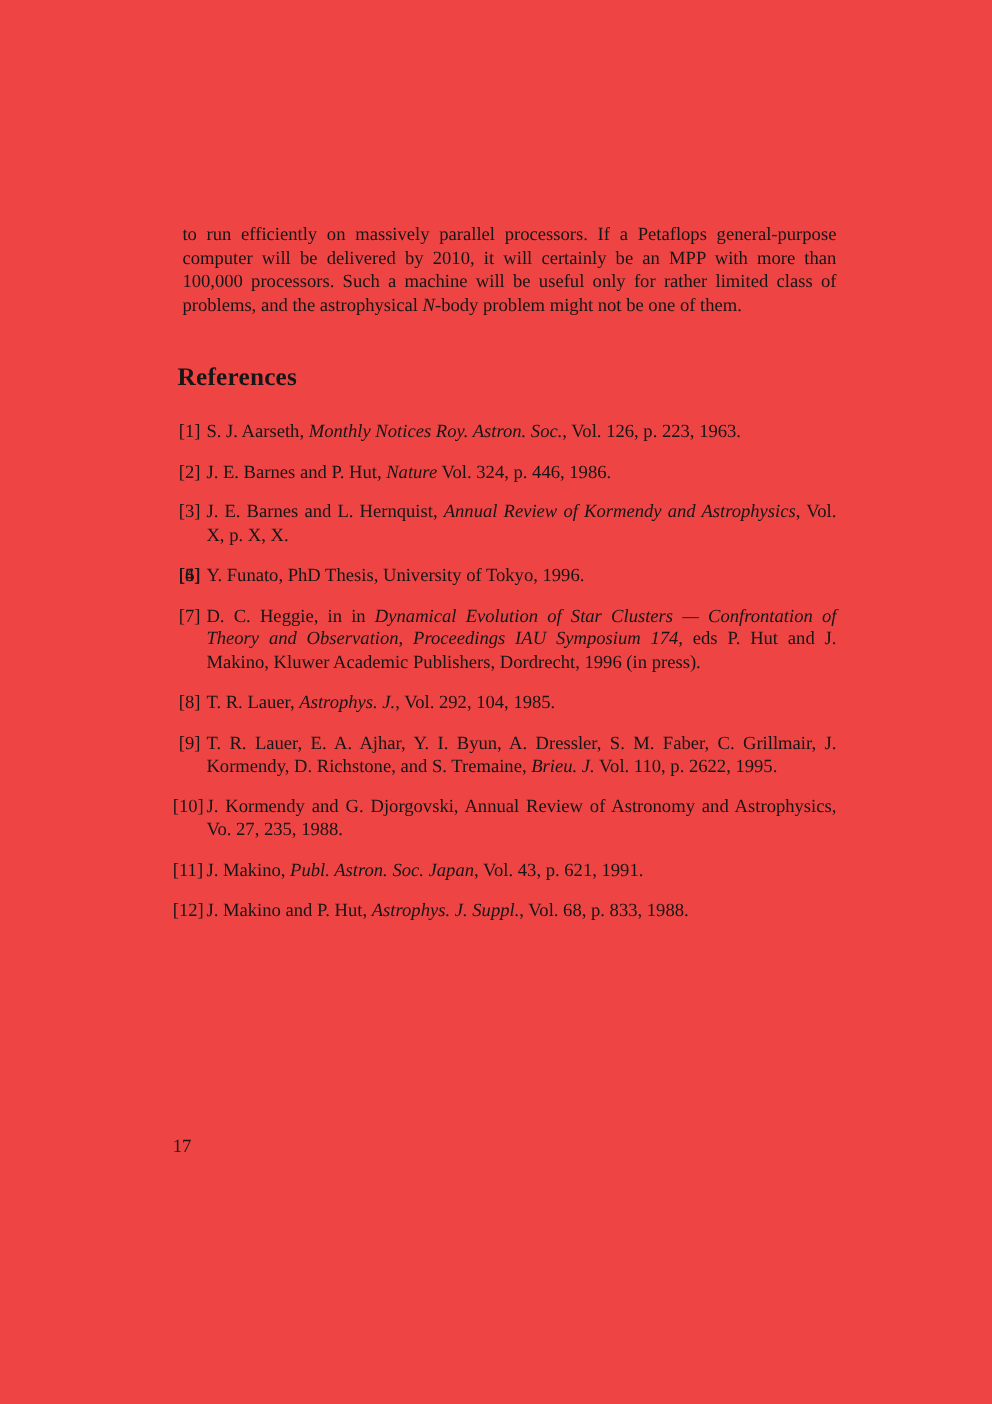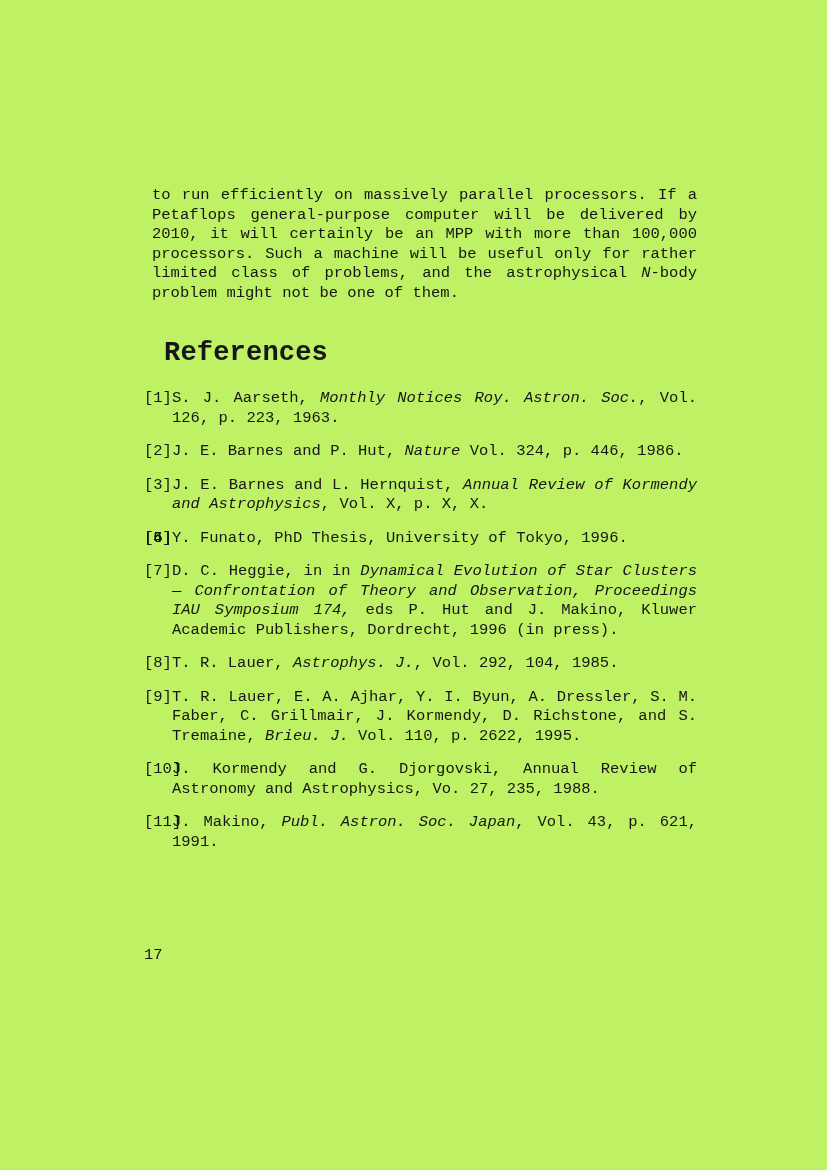--- a/index.html
+++ b/index.html
@@ -4,43 +4,43 @@
 <style>
   html, body {
     margin: 0;
     padding: 0;
     background: #ffffff;
   }
   .page {
     position: relative;
     width: 827px;
     height: 1170px;
-    background: #bef264;
+    background: #ef4444;
     color: #161616;
-    font-family: Liberation Mono, monospace;
+    font-family: Liberation Serif, serif;
     font-size: 15.5px;
     line-height: 19.5px;
     overflow: hidden;
   }
   .content {
     position: absolute;
     left: 144px;
     top: 186px;
     width: 553px;
   }
   .para {
     margin: 0 0 0 8px;
     width: 545px;
     text-align: justify;
   }
   .refs-heading {
-    font-size: 27px;
+    font-size: 21px;
     line-height: 26px;
     font-weight: bold;
-    margin: 37px 0 23px 20px;
+    margin: 37px 0 23px 4px;
     letter-spacing: 0.2px;
   }
   .refs {
     width: 553px;
   }
   .ref {
     position: relative;
     padding-left: 28px;
     margin-bottom: 14px;
     text-align: justify;
@@ -74,16 +74,17 @@
         <div class="ref"><span class="ref-label">[2]</span><span><span>J. E. Barnes and P. Hut, </span><i>Nature</i><span> Vol. 324, p. 446, 1986.</span></span></div>
         <div class="ref"><span class="ref-label">[3]</span><span><span>J. E. Barnes and L. Hernquist, </span><i>Annual Review of Kormendy and Astrophysics</i><span>, Vol. X, p. X, X.</span></span></div>
         <div class="ref"><span class="ref-label">[4]</span></div>
         <div class="ref"><span class="ref-label">[5]</span></div>
         <div class="ref"><span class="ref-label">[6]</span><span><span>Y. Funato, PhD Thesis, University of Tokyo, 1996.</span></span></div>
         <div class="ref"><span class="ref-label">[7]</span><span><span>D. C. Heggie, in in </span><i>Dynamical Evolution of Star Clusters — Confrontation of Theory and Observation, Proceedings IAU Symposium 174,</i><span> eds P. Hut and J. Makino, Kluwer Academic Publishers, Dordrecht, 1996 (in press).</span></span></div>
         <div class="ref"><span class="ref-label">[8]</span><span><span>T. R. Lauer, </span><i>Astrophys. J.</i><span>, Vol. 292, 104, 1985.</span></span></div>
         <div class="ref"><span class="ref-label">[9]</span><span><span>T. R. Lauer, E. A. Ajhar, Y. I. Byun, A. Dressler, S. M. Faber, C. Grillmair, J. Kormendy, D. Richstone, and S. Tremaine, </span><i>Brieu. J.</i><span> Vol. 110, p. 2622, 1995.</span></span></div>
         <div class="ref"><span class="ref-label">[10]</span><span><span>J. Kormendy and G. Djorgovski, Annual Review of Astronomy and Astrophysics, Vo. 27, 235, 1988.</span></span></div>
         <div class="ref"><span class="ref-label">[11]</span><span><span>J. Makino, </span><i>Publ. Astron. Soc. Japan</i><span>, Vol. 43, p. 621, 1991.</span></span></div>
+        <div class="ref"><span class="ref-label">[12]</span><span><span>J. Makino and P. Hut, </span><i>Astrophys. J. Suppl.</i><span>, Vol. 68, p. 833, 1988.</span></span></div>
       </div>
   </div>
   <div class="page-number">17</div>
 </div>
 
 </body></html>

